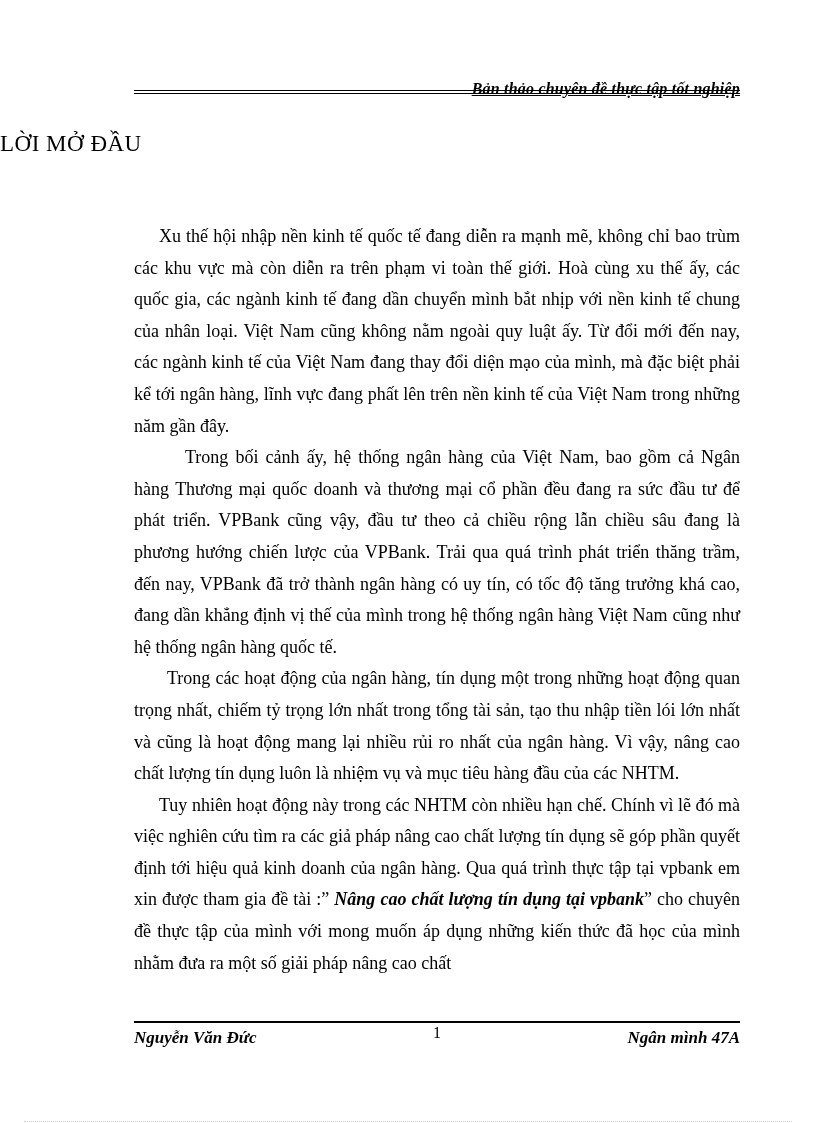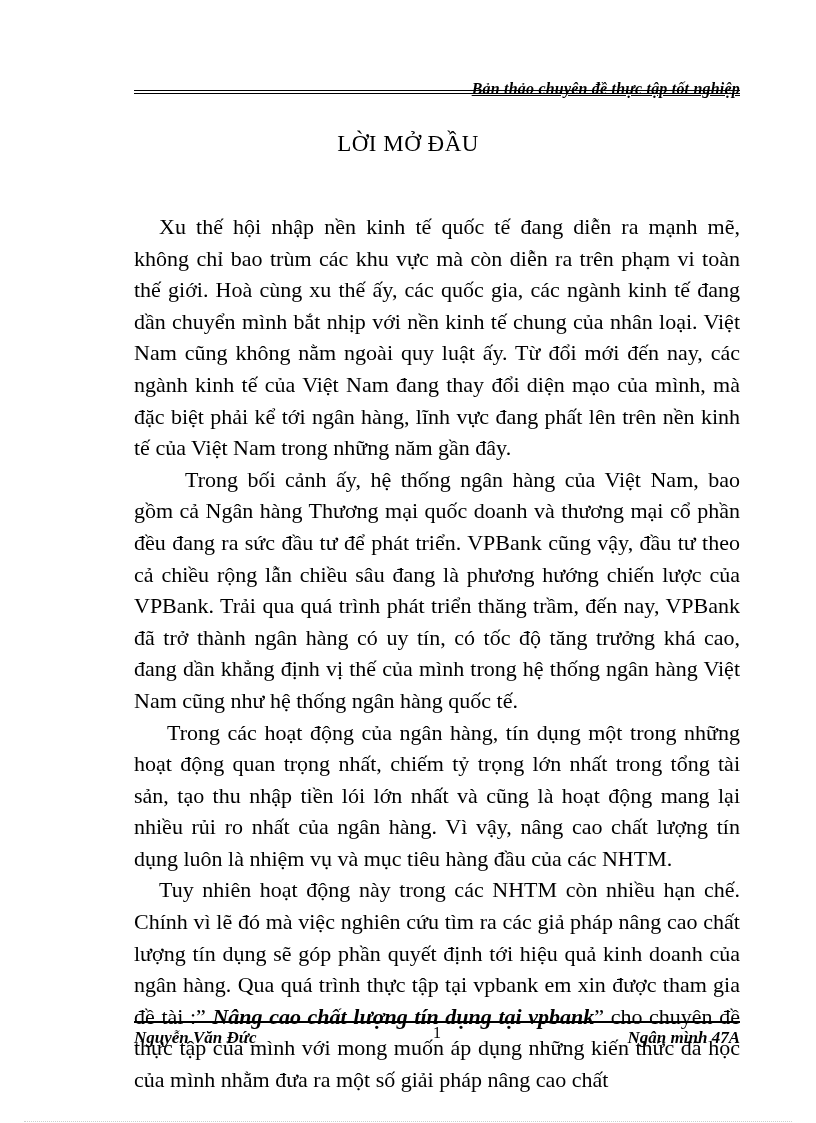--- a/index.html
+++ b/index.html
@@ -2,23 +2,23 @@
 <html><head>
 <meta charset="utf-8">
 <style>
   html, body { margin: 0; padding: 0; background: #ffffff; }
   body { width: 816px; height: 1123px; position: relative; overflow: hidden;
          font-family: "Liberation Serif", "DejaVu Serif", serif; color: #000; }
   .header { position: absolute; left: 134px; top: 72px; width: 606px; height: 26px; }
   .header-title { position: absolute; right: 0; top: 8px; font-style: italic; font-weight: bold;
                   font-size: 16px; letter-spacing: 0.2px; text-decoration: underline; }
   .header-rule { position: absolute; left: 0; right: 0; top: 18px; height: 2px; border-top: 1.5px solid #000; border-bottom: 1px solid #000; }
-  .title { position: absolute; left: 0; width: 816px; top: 131px; text-align: center;
+  .title { position: absolute; left: 0; width: 816px; top: 131px; text-align: left;
            font-size: 23px; font-weight: normal; letter-spacing: 0.5px; }
-  .body-text { position: absolute; left: 134px; top: 211px; width: 606px; font-size: 22px; line-height: 31.6px;
+  .body-text { position: absolute; left: 134px; top: 221px; width: 606px; font-size: 18px; line-height: 31.6px;
                text-align: justify; }
   .body-text p { margin: 0; }
   .indent1 { text-indent: 25px; }
   .indent2 { text-indent: 51px; }
   .indent3 { text-indent: 33px; }
   .bi { font-weight: bold; font-style: italic; margin-top: 16px; }
   .footer-rule { position: absolute; left: 134px; width: 606px; top: 1021px; border-top: 2px solid #000; }
   .footer { position: absolute; left: 134px; width: 606px; top: 1028px; height: 24px; font-size: 17px; }
   .footer-left { position: absolute; left: 0; top: 0; font-weight: bold; font-style: italic; }
   .footer-center { position: absolute; left: 0; width: 100%; text-align: center; top: -4px; font-size: 16px; }

